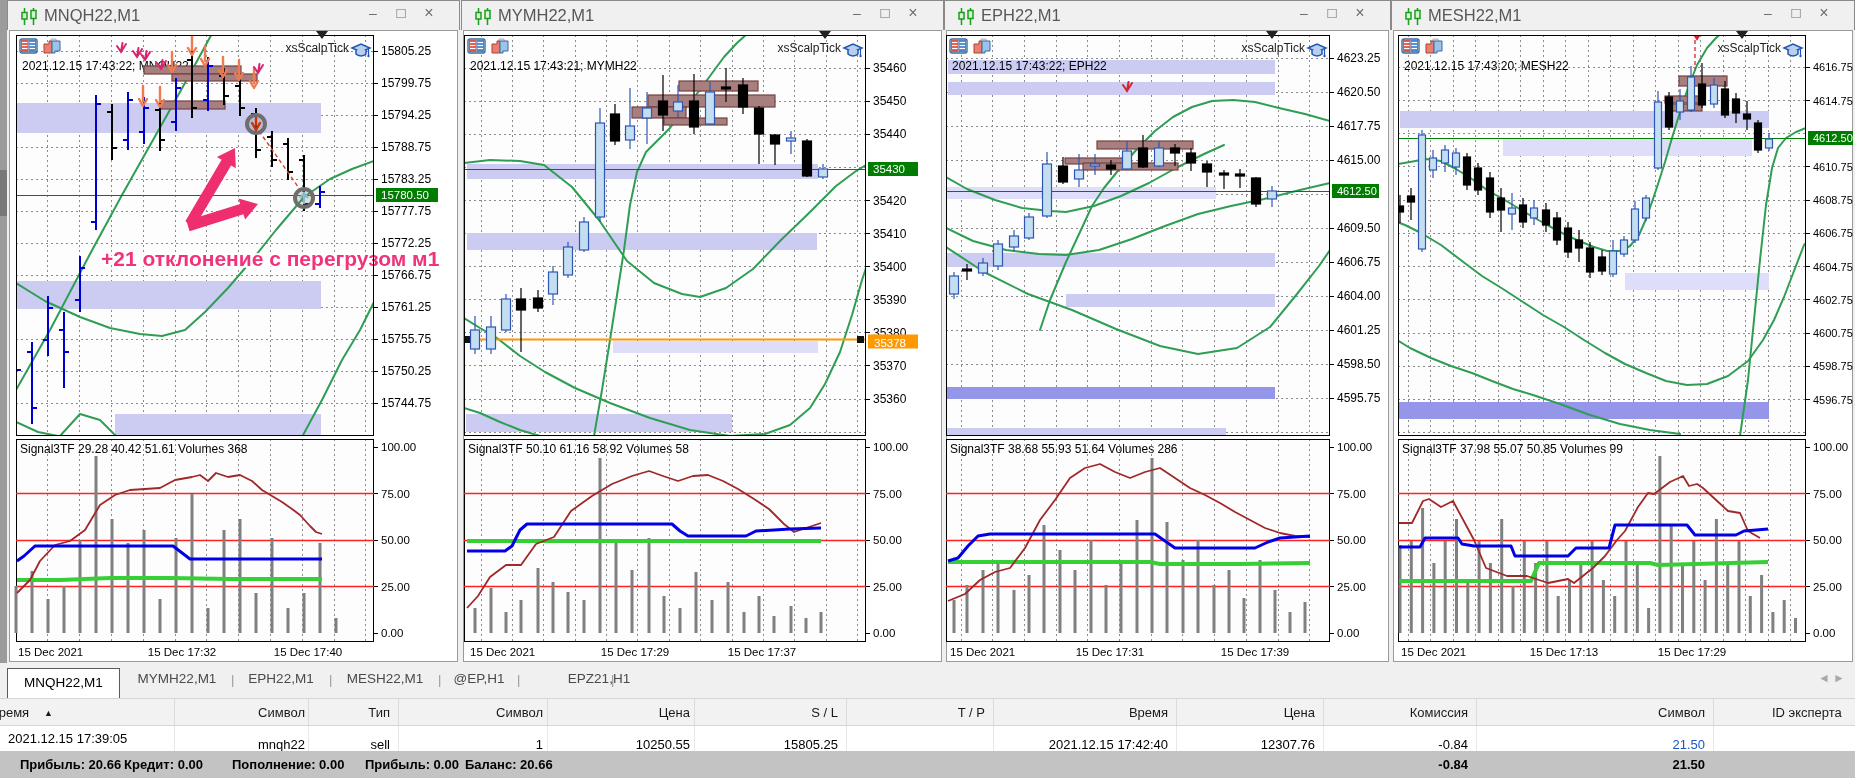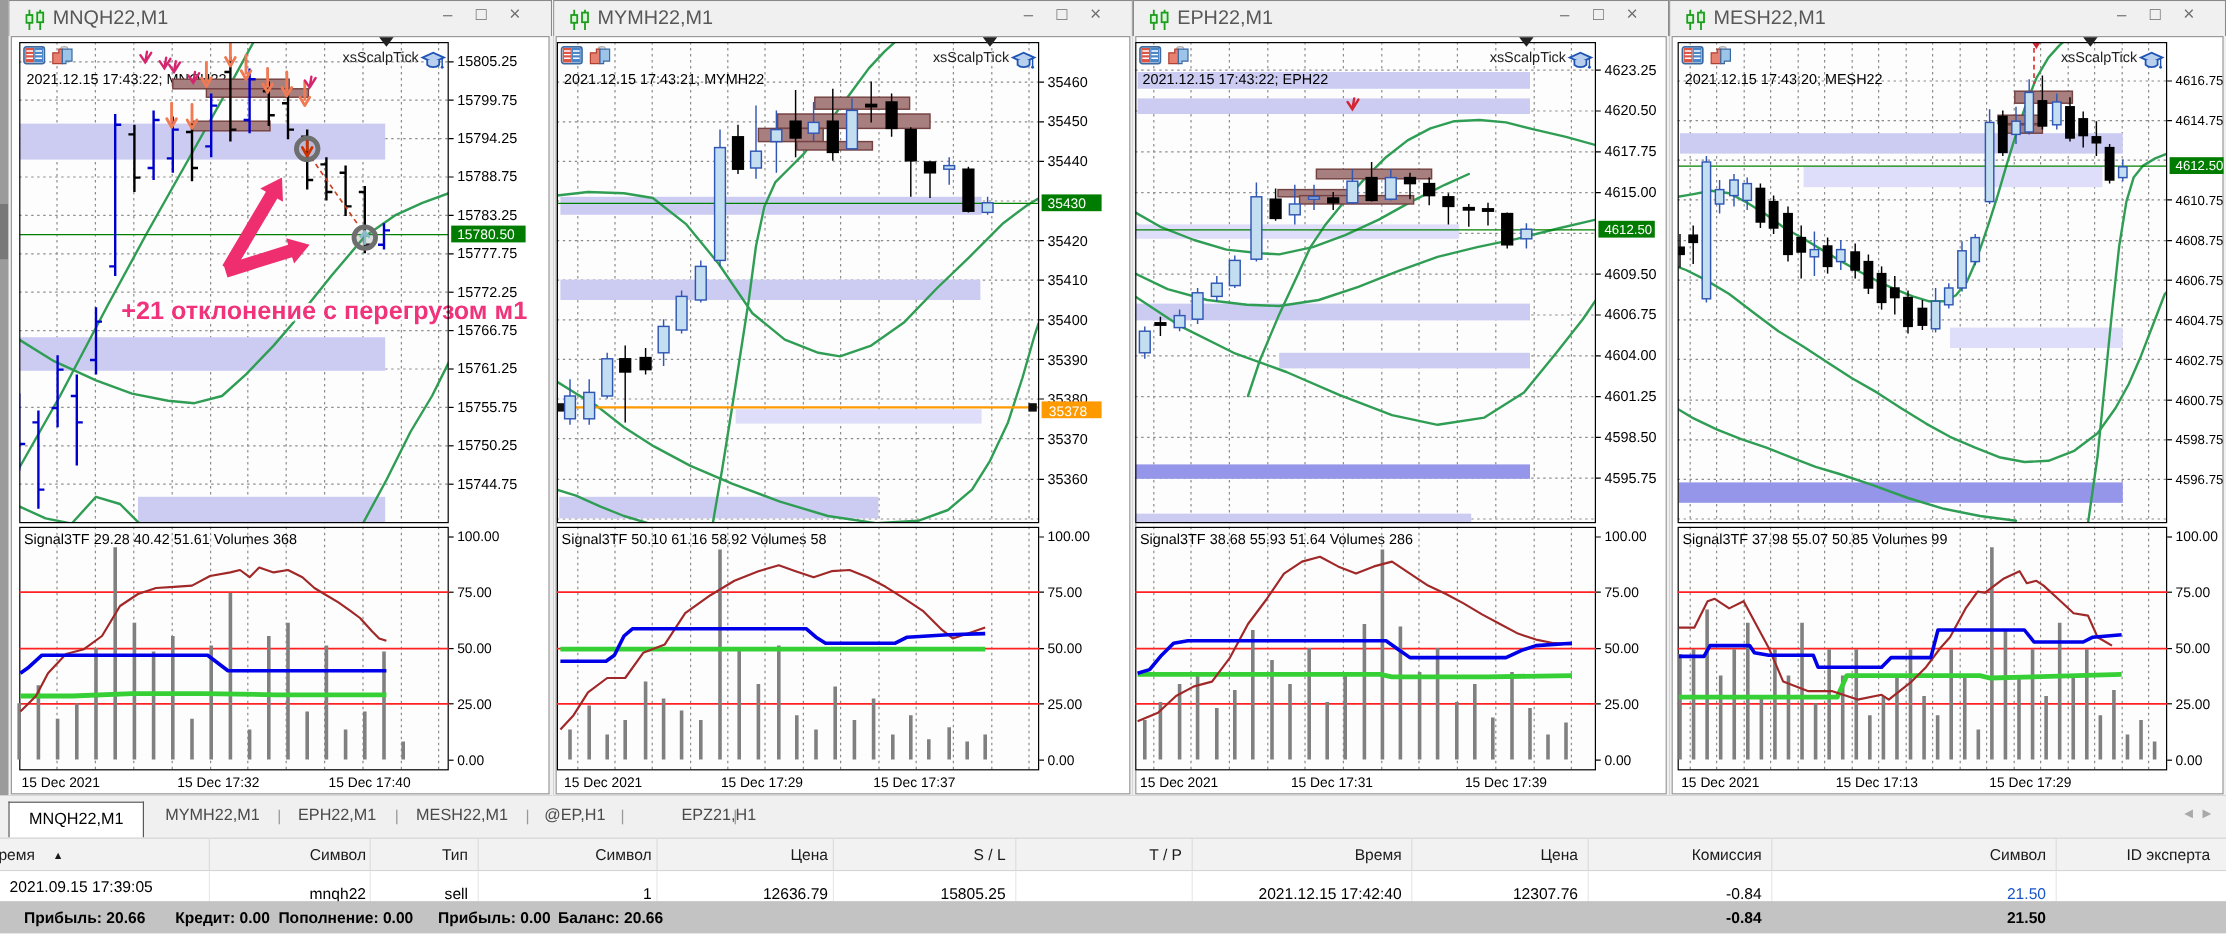--- a/index.html
+++ b/index.html
@@ -719,43 +719,43 @@
 <div class="vline" style="left:547px"></div>
 <div class="vline" style="left:694px"></div>
 <div class="vline" style="left:846px"></div>
 <div class="vline" style="left:993px"></div>
 <div class="vline" style="left:1176px"></div>
 <div class="vline" style="left:1323px"></div>
 <div class="vline" style="left:1476px"></div>
 <div class="vline" style="left:1713px"></div>
 </div>
 <div class="trow">
-<div style="position:absolute;left:8px;top:5px">2021.09.15 17:39:05</div>
+<div style="position:absolute;left:8px;top:5px">2021.12.15 17:39:05</div>
 <div class="cell" style="left:105px;width:200px">mnqh22</div>
 <div class="cell" style="left:190px;width:200px">sell</div>
 <div class="cell" style="left:343px;width:200px">1</div>
-<div class="cell" style="left:490px;width:200px">12636.79</div>
+<div class="cell" style="left:490px;width:200px">10250.55</div>
 <div class="cell" style="left:638px;width:200px">15805.25</div>
 <div class="cell" style="left:968px;width:200px">2021.12.15 17:42:40</div>
 <div class="cell" style="left:1115px;width:200px">12307.76</div>
 <div class="cell" style="left:1268px;width:200px">-0.84</div>
 <div class="cell" style="left:1505px;width:200px;color:#1a56c8">21.50</div>
 <div class="vline" style="left:174px;background:#e8e8e8"></div>
 <div class="vline" style="left:308px;background:#e8e8e8"></div>
 <div class="vline" style="left:398px;background:#e8e8e8"></div>
 <div class="vline" style="left:547px;background:#e8e8e8"></div>
 <div class="vline" style="left:694px;background:#e8e8e8"></div>
 <div class="vline" style="left:846px;background:#e8e8e8"></div>
 <div class="vline" style="left:993px;background:#e8e8e8"></div>
 <div class="vline" style="left:1176px;background:#e8e8e8"></div>
 <div class="vline" style="left:1323px;background:#e8e8e8"></div>
 <div class="vline" style="left:1476px;background:#e8e8e8"></div>
 <div class="vline" style="left:1713px;background:#e8e8e8"></div>
 </div>
 <div class="status">
 <span style="left:20px">Прибыль: 20.66</span>
-<span style="left:146px">Кредит: 0.00</span>
+<span style="left:124px">Кредит: 0.00</span>
 <span style="left:232px">Пополнение: 0.00</span>
 <span style="left:365px">Прибыль: 0.00</span>
 <span style="left:465px">Баланс: 20.66</span>
 <span style="left:1408px;width:60px;text-align:right">-0.84</span>
 <span style="left:1645px;width:60px;text-align:right">21.50</span>
 </div>
 <div style="position:absolute;left:0;top:778px;width:1855px;height:4px;background:#fff"></div>
 </body></html>

